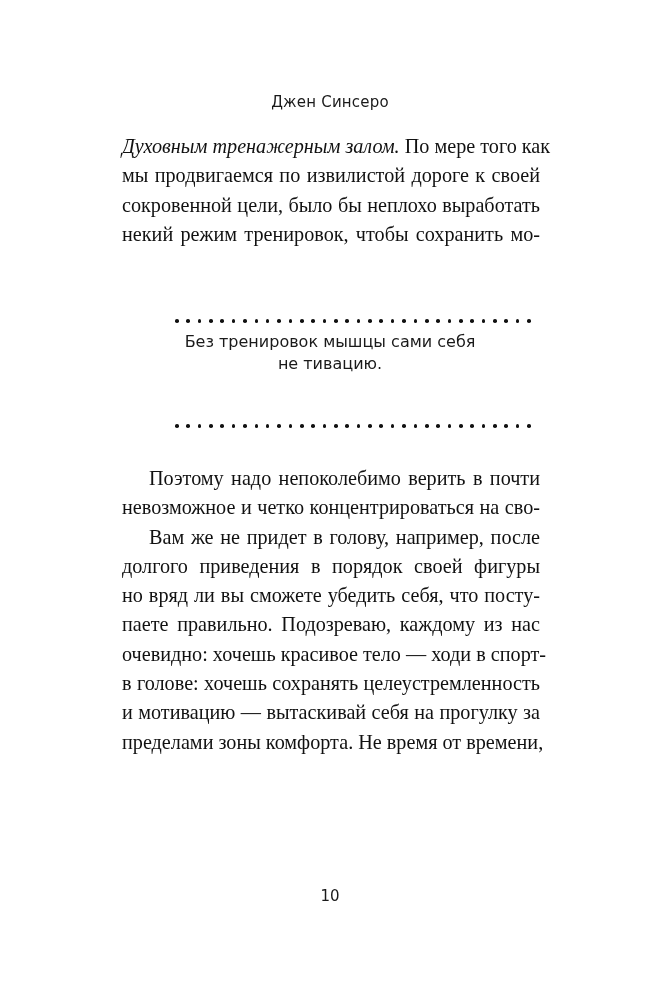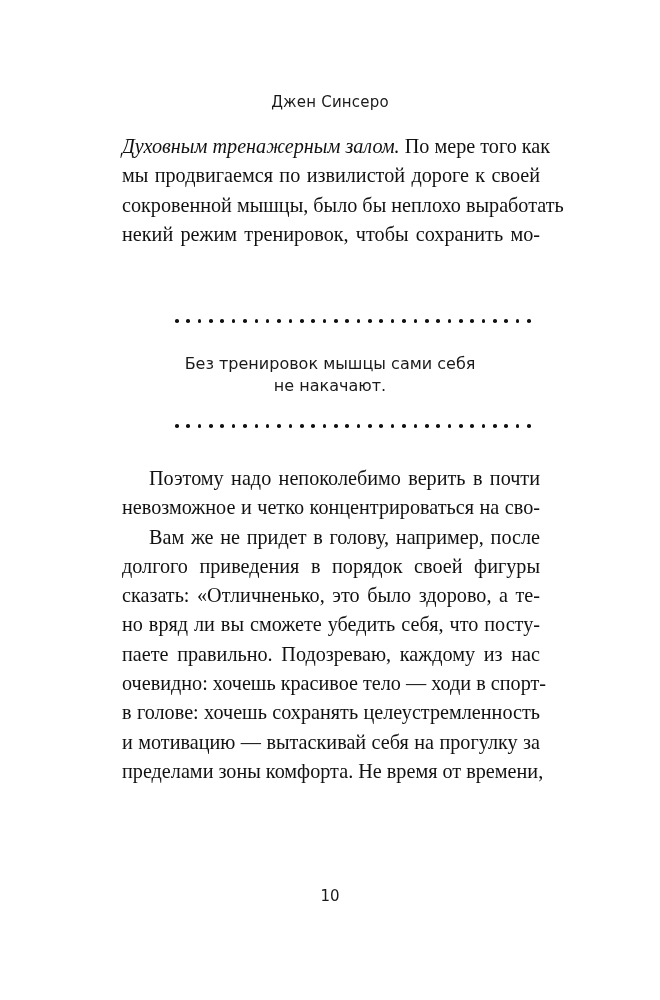--- a/index.html
+++ b/index.html
@@ -19,40 +19,40 @@
   .it { font-style: italic; }
   .p1 { top: 132px; }
   .dots {
     position: absolute; left: 175px; width: 356px; height: 6px;
     display: flex; justify-content: space-between; align-items: center;
   }
   .dots span { width: 3.6px; height: 3.6px; border-radius: 50%; background: #111; display: block; }
   .dots-top { top: 318px; }
   .dots-bottom { top: 423px; }
   .callout {
-    position: absolute; top: 353px; left: 0; width: 660px; text-align: center;
+    position: absolute; top: 331px; left: 0; width: 660px; text-align: center;
     font-family: "DejaVu Sans", sans-serif; font-size: 16px; line-height: 22px; color: #1a1a1a;
   }
   .p2 { top: 464px; }
   .folio {
     position: absolute; top: 887px; left: 0; width: 660px; text-align: center;
     font-family: "DejaVu Sans", sans-serif; font-size: 15px; color: #1a1a1a;
   }
 </style>
 </head>
 <body>
 
 <div class="page">
 
   <div class="running-head">Джен Синсеро</div>
 
   <div class="body-text p1">
     <span class="line"><span class="it">Духовным тренажерным залом.</span><span> По мере того как</span></span>
     <span class="line">мы продвигаемся по извилистой дороге к своей</span>
-    <span class="line">сокровенной мышцы, было бы неплохо выработать</span>
+    <span class="line">сокровенной цели, было бы неплохо выработать</span>
     <span class="line">некий режим тренировок, чтобы сохранить мо-</span>
   </div>
 
   <div class="dots dots-top">
       <span></span>
       <span></span>
       <span></span>
       <span></span>
       <span></span>
       <span></span>
@@ -79,21 +79,21 @@
       <span></span>
       <span></span>
       <span></span>
       <span></span>
       <span></span>
       <span></span>
     </div>
 
   <div class="callout">
     <div>Без тренировок мышцы сами себя</div>
-    <div>не накачают.</div>
+    <div>не тивацию.</div>
   </div>
 
   <div class="dots dots-bottom">
       <span></span>
       <span></span>
       <span></span>
       <span></span>
       <span></span>
       <span></span>
       <span></span>
@@ -122,21 +122,20 @@
       <span></span>
       <span></span>
       <span></span>
     </div>
 
   <div class="body-text p2">
     <span class="line indent">Поэтому надо непоколебимо верить в почти</span>
     <span class="line">невозможное и четко концентрироваться на сво-</span>
     <span class="line indent">Вам же не придет в голову, например, после</span>
     <span class="line">долгого приведения в порядок своей фигуры</span>
-    <span class="line">сказать: «Отличненько, это было здорово, а те-</span>
     <span class="line">но вряд ли вы сможете убедить себя, что посту-</span>
     <span class="line">паете правильно. Подозреваю, каждому из нас</span>
     <span class="line">очевидно: хочешь красивое тело — ходи в спорт-</span>
     <span class="line">в голове: хочешь сохранять целеустремленность</span>
     <span class="line">и мотивацию — вытаскивай себя на прогулку за</span>
     <span class="line">пределами зоны комфорта. Не время от времени,</span>
   </div>
 
   <div class="folio">10</div>
 </div>

